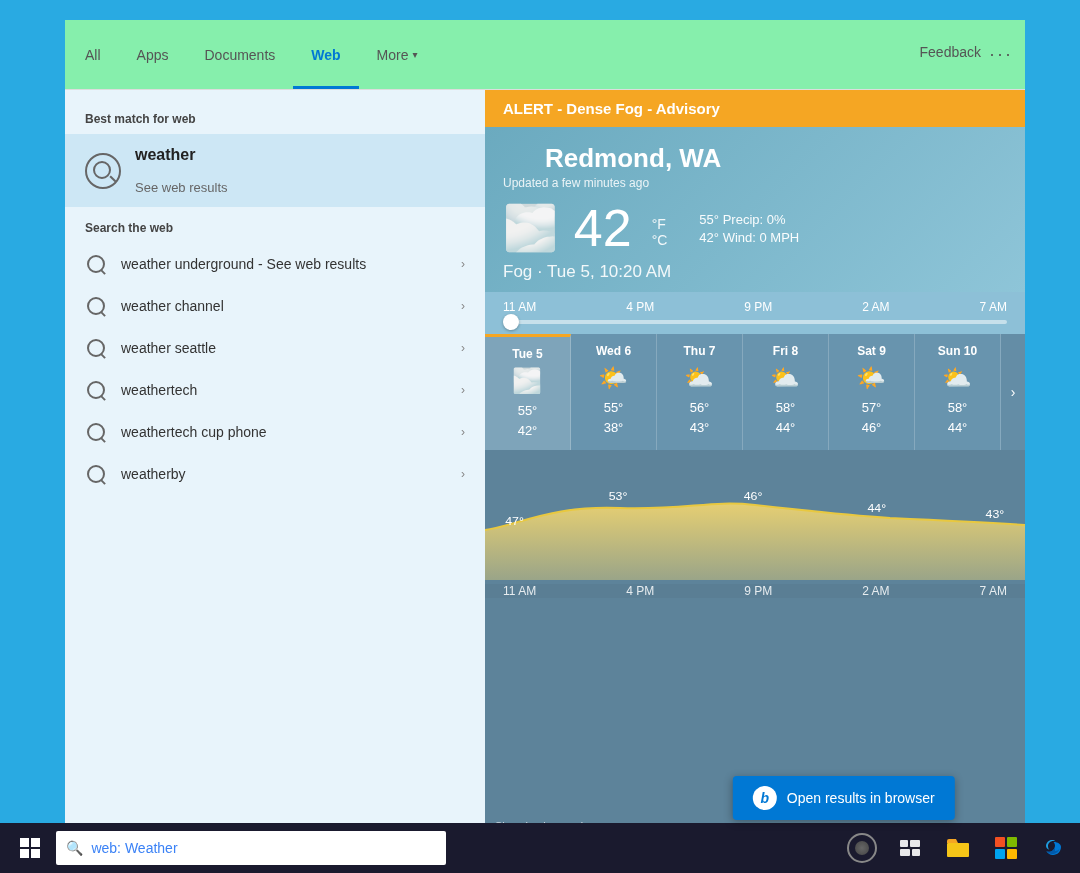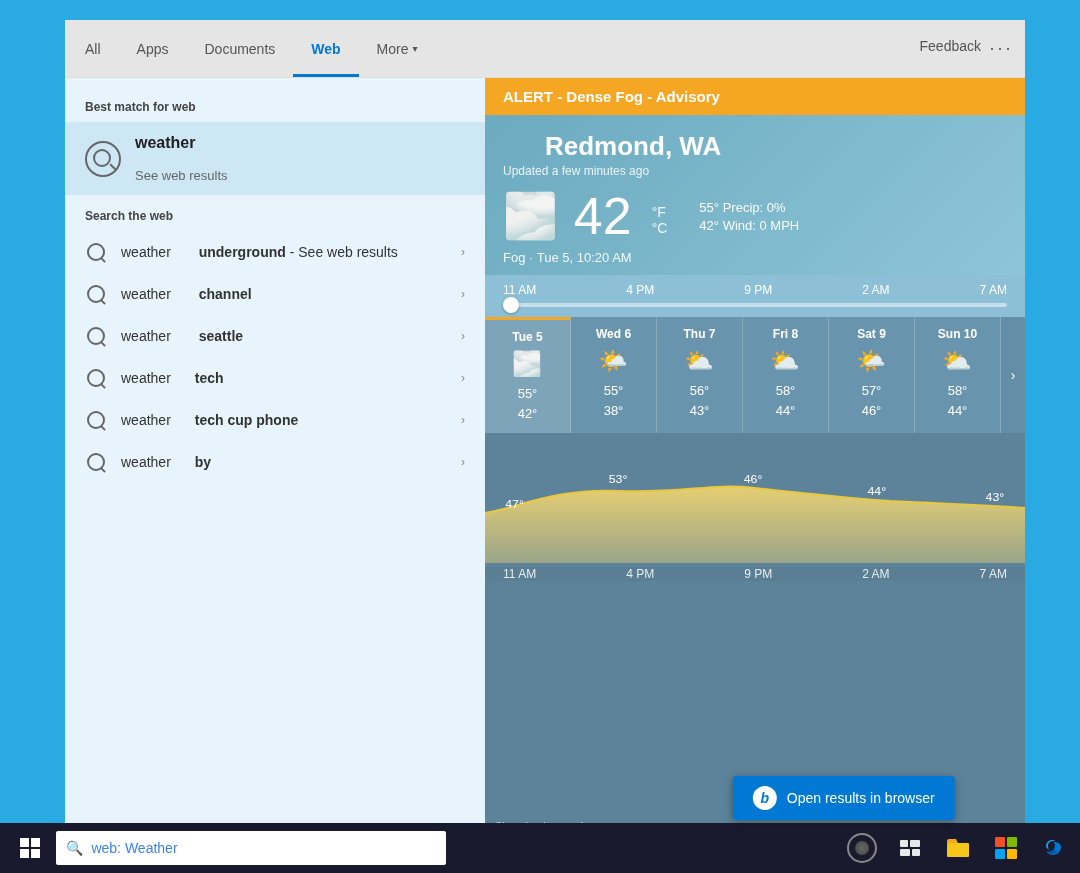--- a/index.html
+++ b/index.html
@@ -21,22 +21,22 @@
       height: 820px;
       background: transparent;
       display: flex;
       flex-direction: column;
     }
 
     
     .tab-bar {
       display: flex;
       align-items: center;
-      background: #e5e5e5;
-      height: 58px;
+      background: #86efac;
+      height: 70px;
       padding: 0 12px;
       border-bottom: 1px solid #ddd;
     }
     .tab-item {
       padding: 0 18px;
       height: 100%;
       display: flex;
       align-items: center;
       font-size: 14px;
       color: #555;
@@ -195,21 +195,21 @@
       bottom: 0;
       right: 3px;
       transform: rotate(-45deg);
     }
     .suggestion-text {
       font-size: 14px;
       color: #333;
       flex: 1;
       line-height: 1.3;
     }
-    .suggestion-text .bold { font-weight: 700; margin-left: 24px; }
+    .suggestion-text .bold { font-weight: 400; }
     .suggestion-chevron {
       color: #888;
       font-size: 12px;
     }
 
     
     .right-panel {
       flex: 1;
       background: #7ab5d0;
       overflow: hidden;
@@ -267,21 +267,21 @@
     }
     .temp-details {
       display: flex;
       flex-direction: column;
       margin-left: 16px;
       font-size: 13px;
       color: rgba(255,255,255,0.95);
       gap: 3px;
     }
     .condition-time {
-      font-size: 13px;
+      font-size: 17px;
       color: rgba(255,255,255,0.9);
       margin-top: 8px;
     }
 
     
     .hourly-bar {
       background: rgba(255,255,255,0.15);
       padding: 8px 18px 6px;
       flex-shrink: 0;
     }

